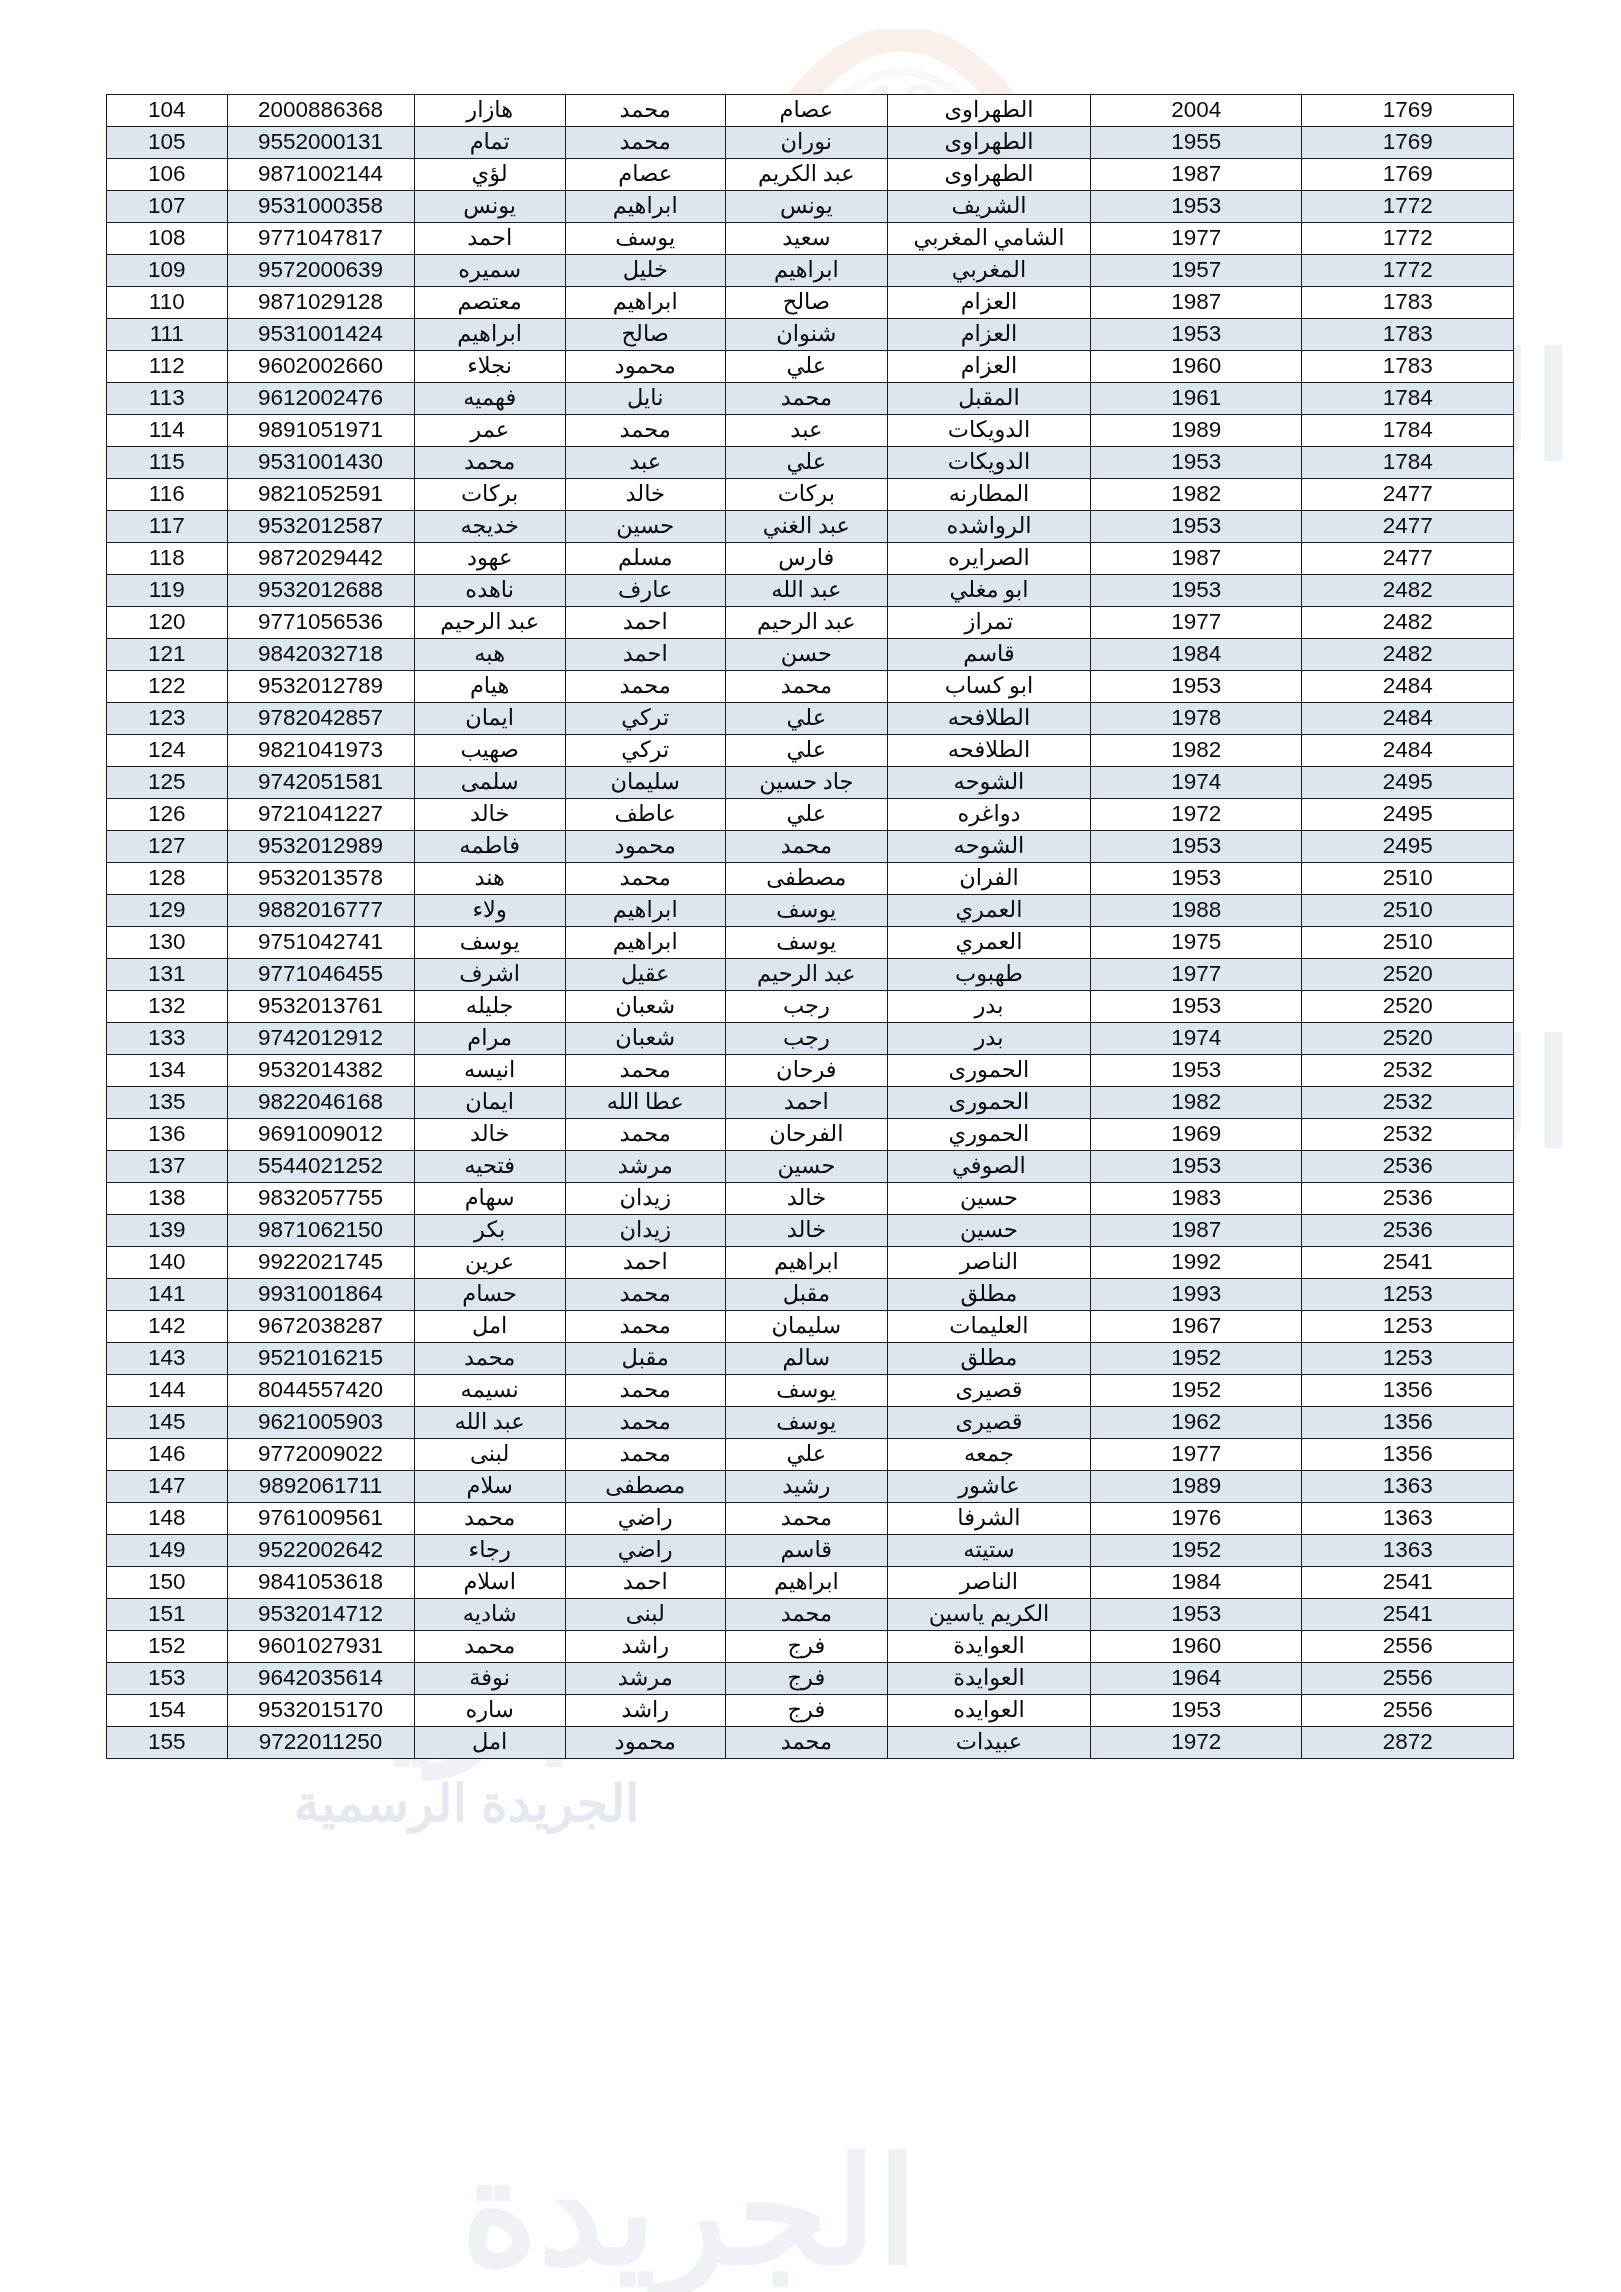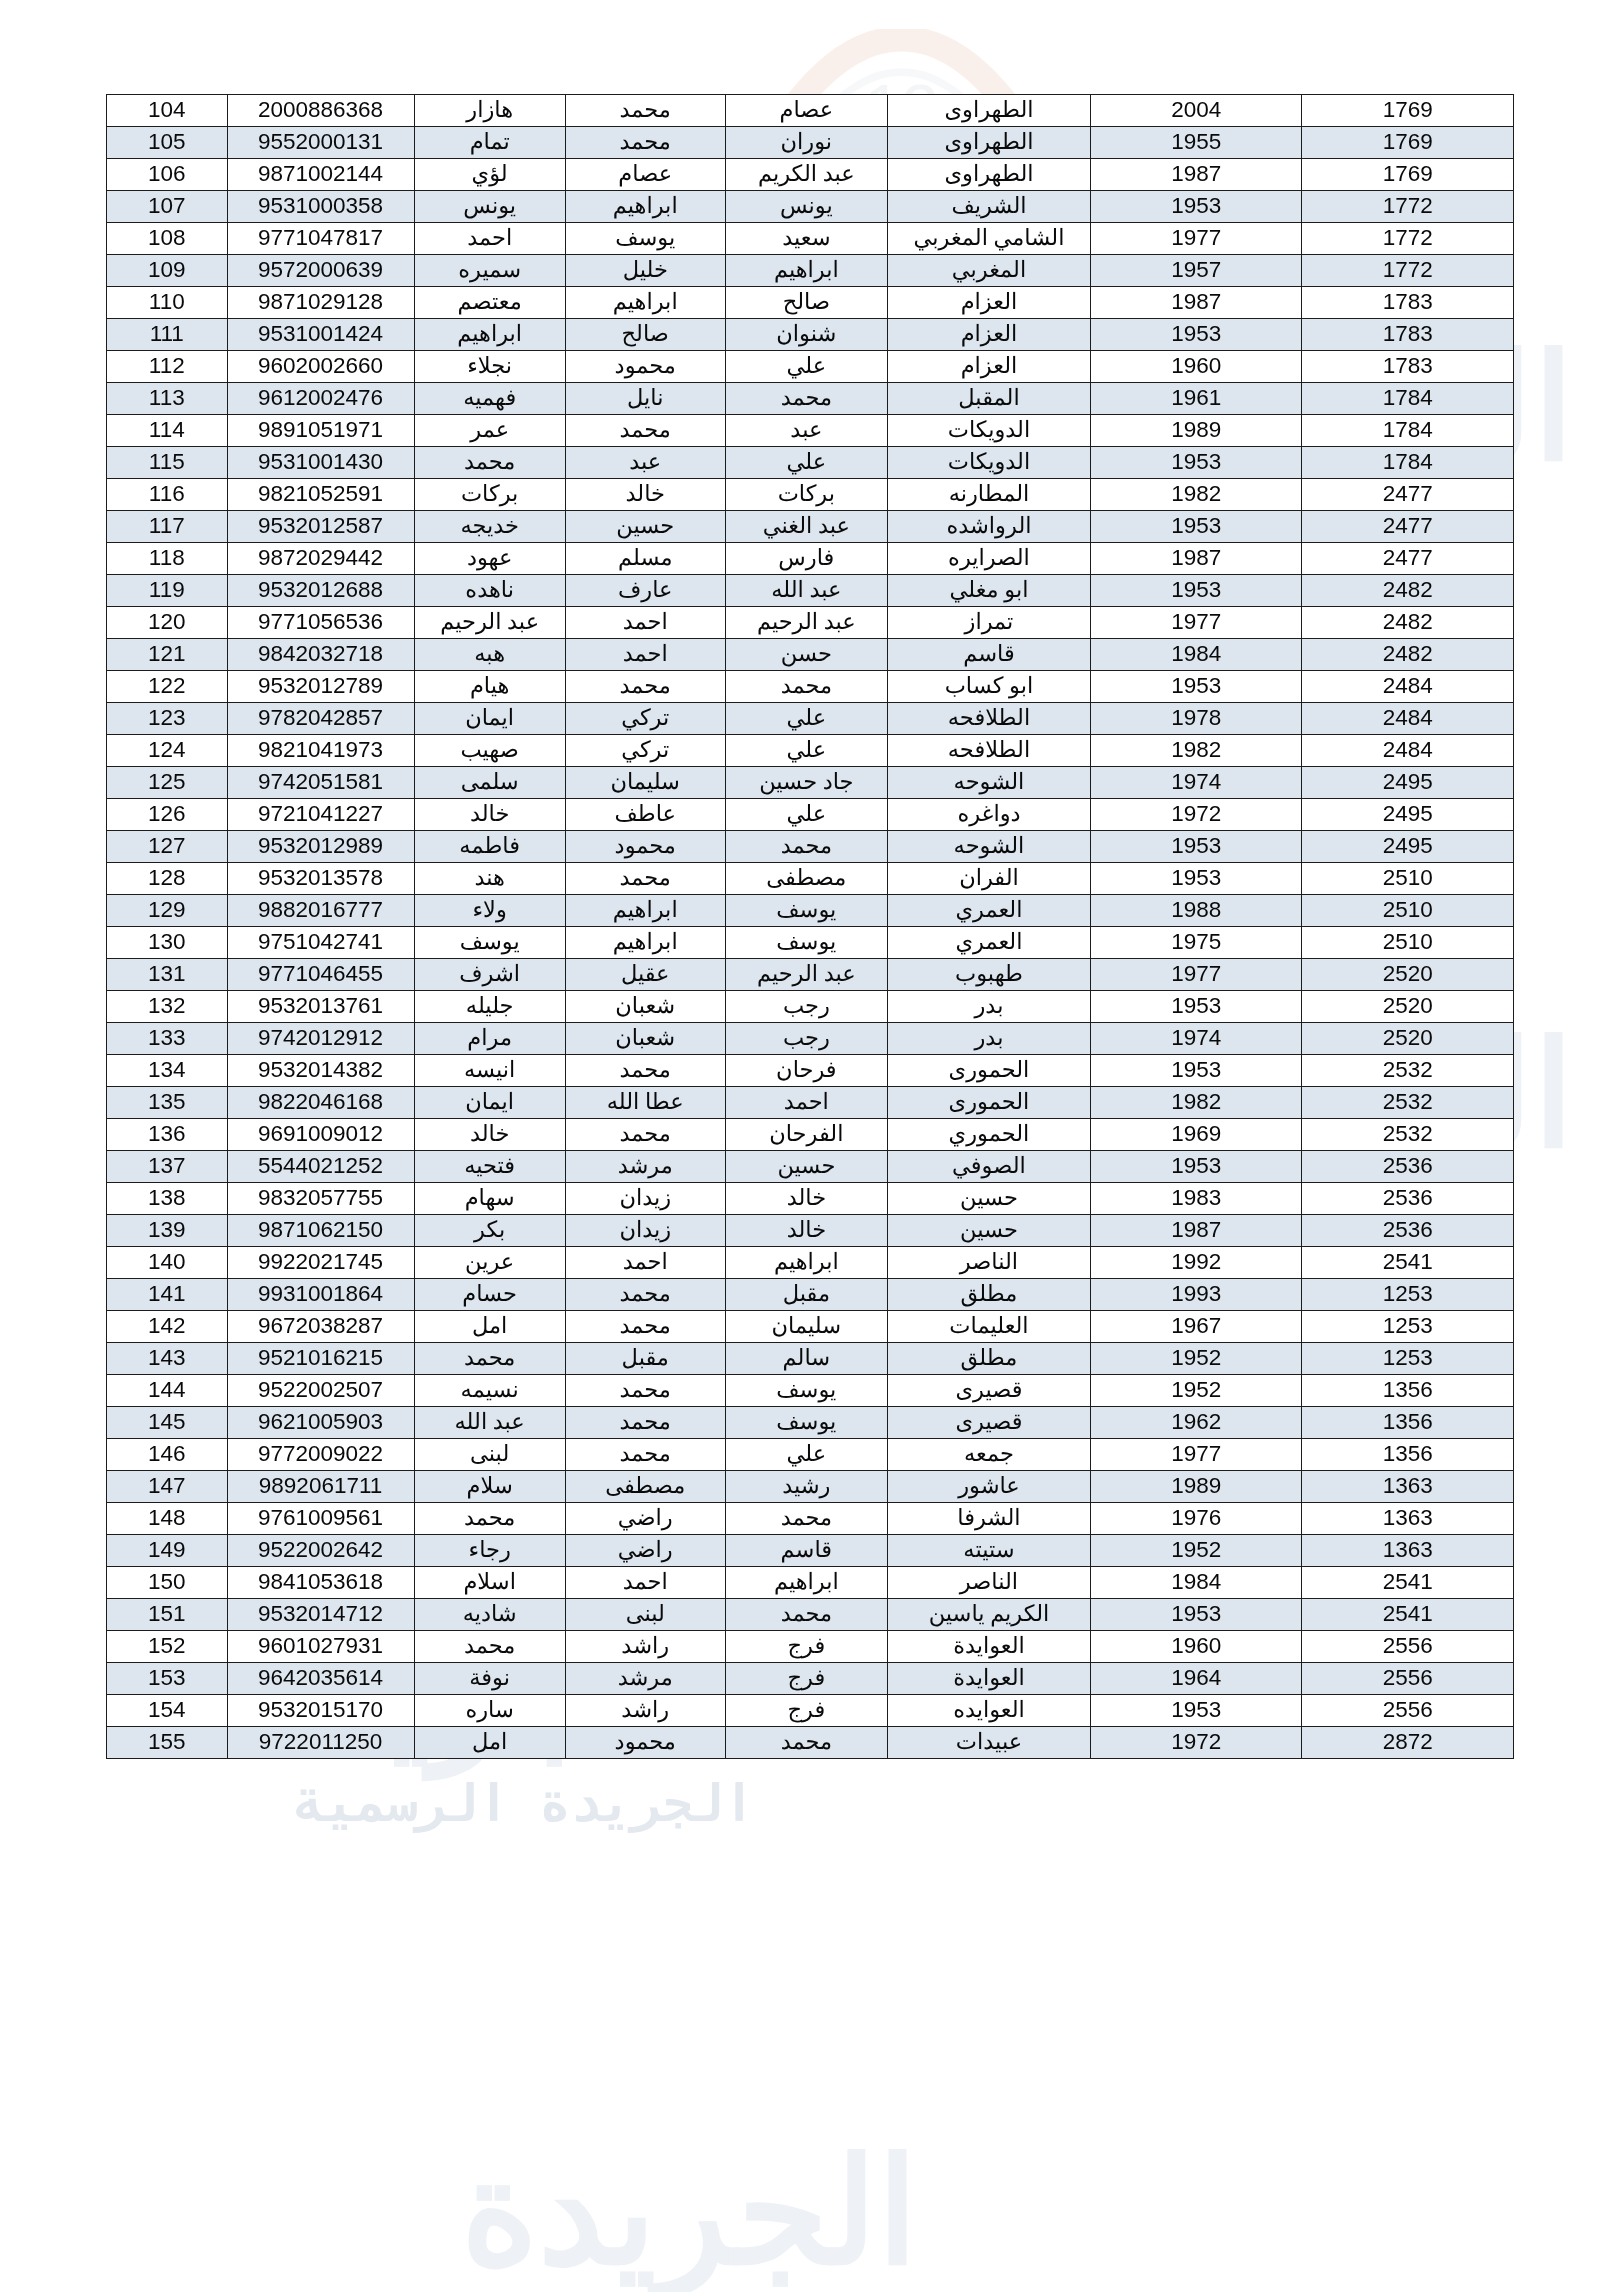--- a/index.html
+++ b/index.html
@@ -31,21 +31,21 @@
     opacity: 0.28;
   }
   .wm-clock svg { width: 100%; height: 100%; display: block; }
 
   .wm-text-block {
     position: absolute;
     color: #e9edf2;
     font-weight: bold;
     letter-spacing: 2px;
     white-space: nowrap;
-    font-family: Liberation Mono, monospace;
+    font-family: Liberation Sans, sans-serif;
     text-align: right;
   }
   .wm-1 { left: 323px; top: 348px;  font-size: 51px; color:#e3e9ef; }
   .wm-2 { left: 294px; top: 843px;  font-size: 51px; color:#e3e9ef; }
   .wm-3 { left: 323px; top: 1318px; font-size: 51px; color:#e3e9ef; }
   .wm-4 { left: 294px; top: 1774px; font-size: 51px; color:#e3e9ef; }
 
   .wm-big {
     position: absolute;
     font-size: 147px;
@@ -563,21 +563,21 @@
           <td class="num-cell">9521016215</td>
           <td class="num-cell">143</td>
         </tr>
         <tr class="row-even">
           <td class="num-cell">1356</td>
           <td class="num-cell">1952</td>
           <td class="ar-cell">قصيرى</td>
           <td class="ar-cell">يوسف</td>
           <td class="ar-cell">محمد</td>
           <td class="ar-cell">نسيمه</td>
-          <td class="num-cell">9522002507</td>
+          <td class="num-cell">8044557420</td>
           <td class="num-cell">144</td>
         </tr>
         <tr class="row-odd">
           <td class="num-cell">1356</td>
           <td class="num-cell">1962</td>
           <td class="ar-cell">قصيرى</td>
           <td class="ar-cell">يوسف</td>
           <td class="ar-cell">محمد</td>
           <td class="ar-cell">عبد الله</td>
           <td class="num-cell">9621005903</td>

